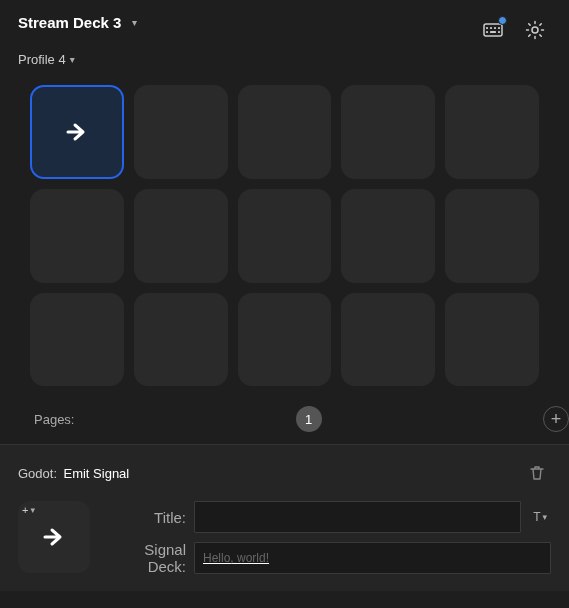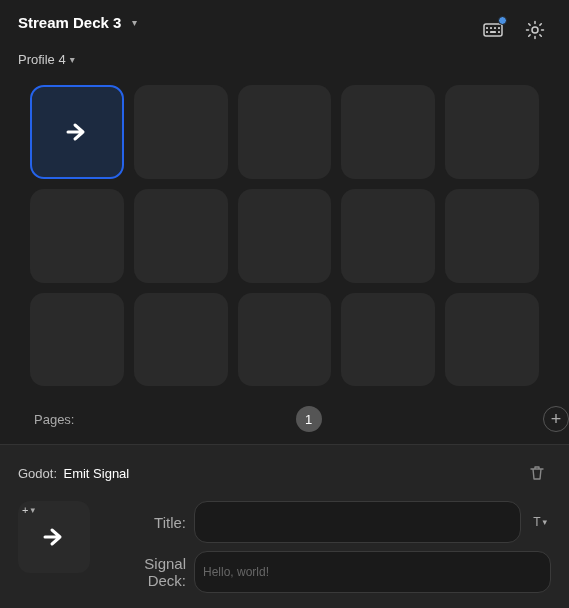--- a/index.html
+++ b/index.html
@@ -248,28 +248,29 @@
     }
     .field-label {
       font-size: 15px;
       color: #aaa;
       width: 80px;
       text-align: right;
       flex-shrink: 0;
     }
     .field-input {
       flex: 1;
-      height: 42px;
+      height: 32px;
       background: #1a1a1a;
       border: 1px solid #3a3a3a;
-      border-radius: 13px;
+      border-radius: 1px;
       color: #fff;
       font-size: 12px;
       padding: 0 8px;
       outline: none;
+      text-decoration: underline;
     }
     .field-input::placeholder { color: #666; }
     .title-input-wrap {
       flex: 1;
       position: relative;
     }
     .title-format-btn {
       display: flex;
       align-items: center;
       gap: 2px;

